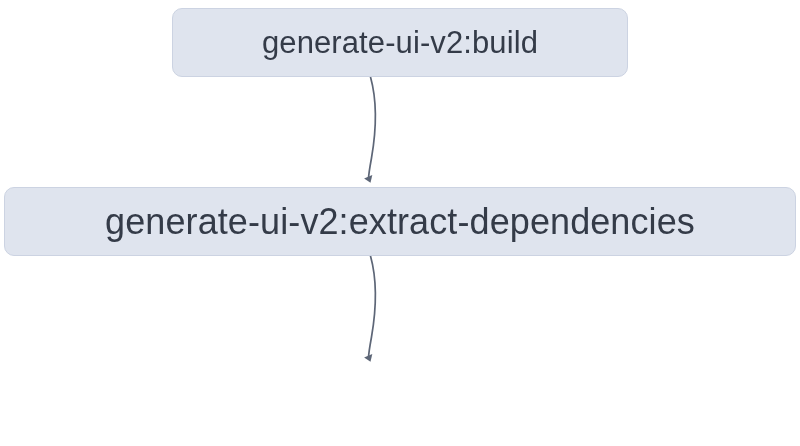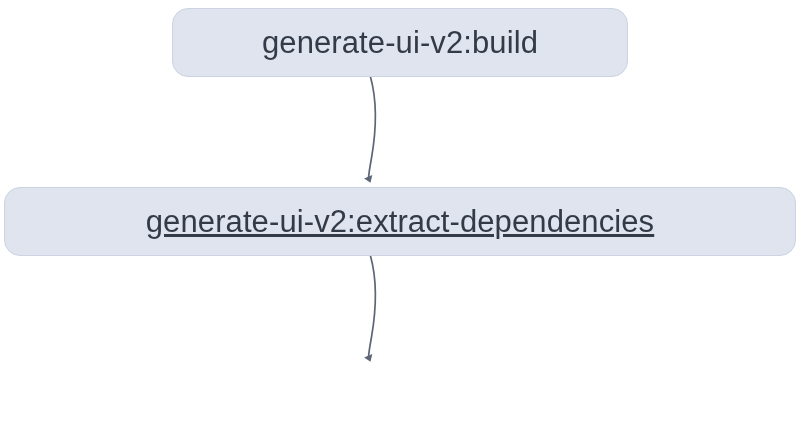--- a/index.html
+++ b/index.html
@@ -28,21 +28,21 @@
     pointer-events: none;
   }
   .node {
     position: absolute;
     box-sizing: border-box;
     display: flex;
     align-items: center;
     justify-content: center;
     background: #dfe4ee;
     border: 1px solid #ccd3e2;
-    border-radius: 16px;
+    border-radius: 10px;
     color: #343b48;
     font-family: "Liberation Sans", sans-serif;
     font-weight: 400;
     letter-spacing: 0.1px;
     white-space: nowrap;
   }
   .node-label {
     color: #343b48;
     line-height: 1;
   }
@@ -61,21 +61,21 @@
     font-size: 31px;
   }
   #node-underscore-build {
     left: 162px;
     top: 366px;
     width: 478px;
     height: 69px;
     font-size: 31px;
   }
   #node-build .node-label { font-size: 31px; }
-  #node-extract-dependencies .node-label { font-size: 31px; text-decoration: underline; }
+  #node-extract-dependencies .node-label { font-size: 36px; }
   #node-underscore-build .node-label { font-size: 31px; }
 </style>
 </head>
 <body>
 
 <div id="diagram-canvas">
 
   <svg id="edge-layer" viewBox="0 0 800 446" width="800" height="446" xmlns="http://www.w3.org/2000/svg">
     <defs>
       <marker id="arrowhead" markerWidth="9" markerHeight="9" refX="4.6" refY="4.2" orient="auto" markerUnits="userSpaceOnUse">

